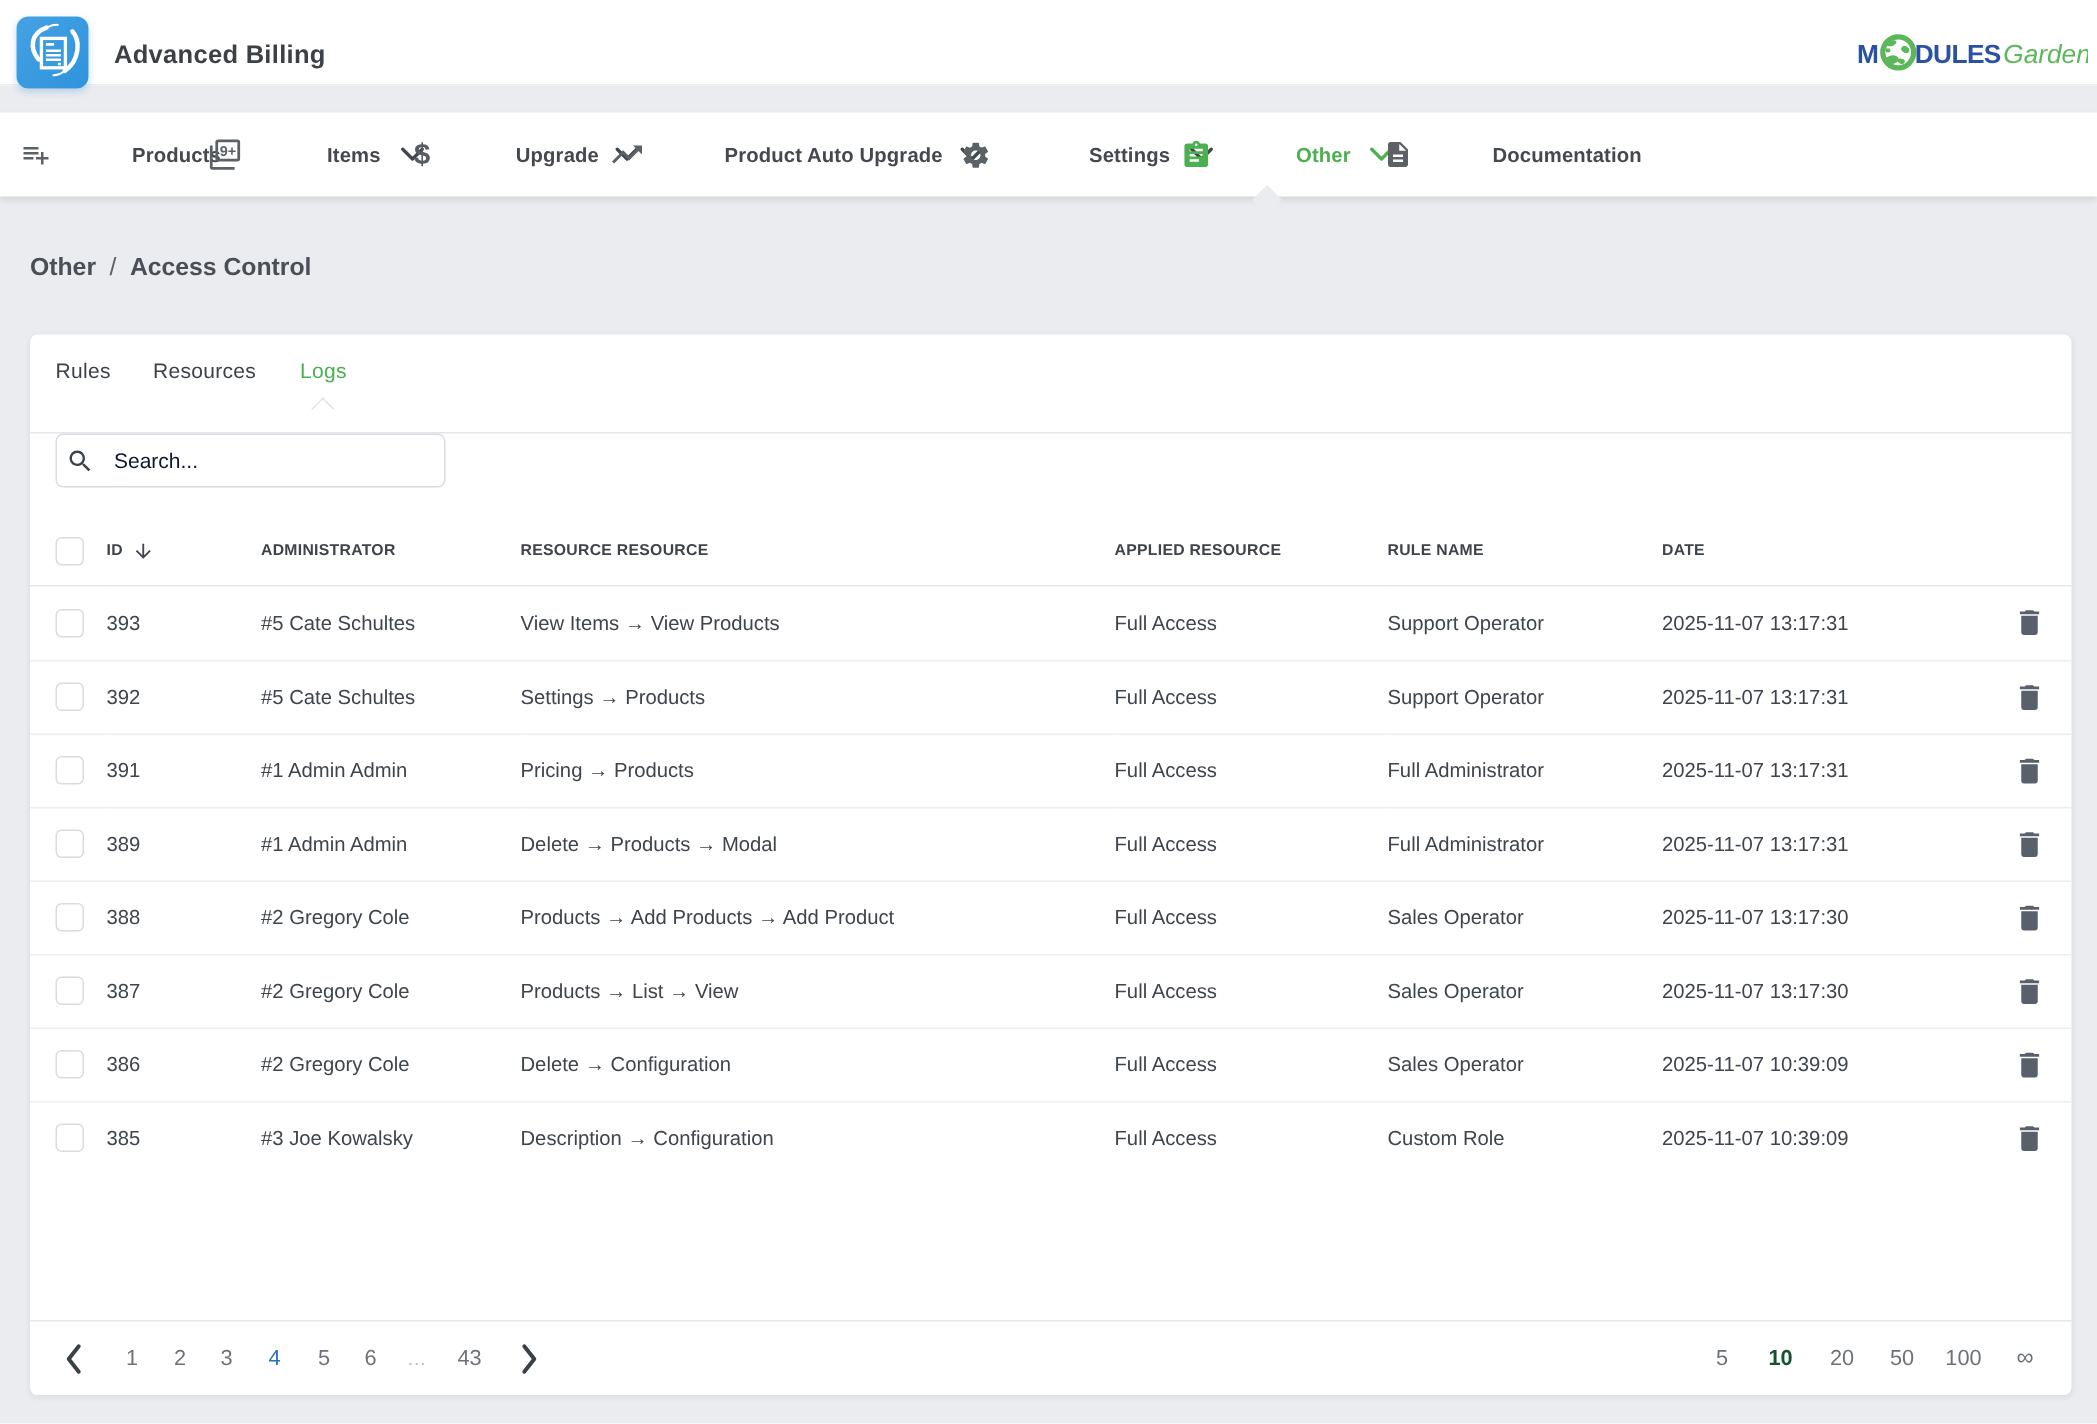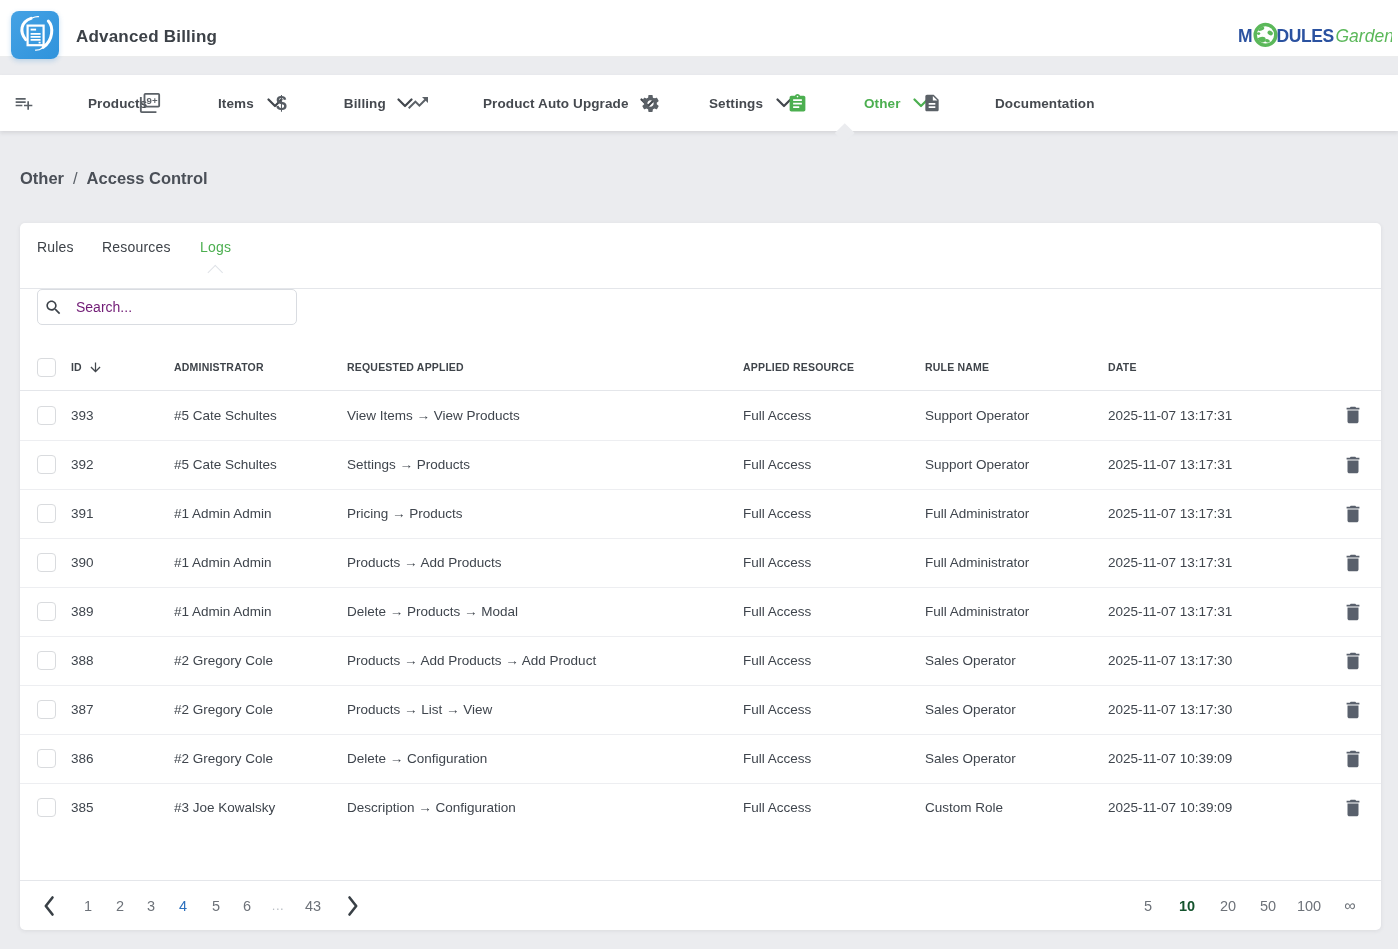--- a/index.html
+++ b/index.html
@@ -30,21 +30,21 @@
 #tabs { position:absolute; left:0; top:0; width:100%; height:66px; border-bottom:1px solid #e4e6ea; }
 .tab { position:absolute; top:16px; font-size:14px; color:#3d4248; letter-spacing:.2px; }
 #tab-rules { left:17px; }
 #tab-res { left:82px; }
 #tab-logs { left:180px; color:#4caf50; }
 #notch-logs { position:absolute; left:190px; top:44px; width:10.5px; height:10.5px; background:#fff; transform:rotate(45deg);
   border-top:1px solid #dfe2e7; border-left:1px solid #dfe2e7; z-index:4; }
 
 #searchbox { position:absolute; left:17px; top:66px; width:260px; height:36px; border:1px solid #d9dce1; border-radius:5px;
   display:flex; align-items:center; padding-left:6px; }
-#searchbox .ph { color:#701a75; font-size:14px; margin-left:13px; }
+#searchbox .ph { color:#0f172a; font-size:14px; margin-left:13px; }
 
 
 table { position:absolute; left:0; top:122px; width:1361px; border-collapse:collapse; table-layout:fixed; }
 col.c1{width:51px;} col.c2{width:103px;} col.c3{width:173px;} col.c4{width:396px;} col.c5{width:182px;} col.c6{width:183px;} col.c7{width:220px;} col.c8{width:53px;}
 thead td { height:45px; border-bottom:1px solid #e4e6ea; font-size:10.5px; font-weight:bold; color:#3f444a; letter-spacing:.2px; }
 tbody td { height:49px; border-bottom:1px solid #edeef1; font-size:13.5px; color:#3f454d; }
 tbody tr:first-child td { height:50px; }
 tbody tr:last-child td { border-bottom:none; }
 td { padding:0; vertical-align:middle; }
 .cb { width:19px; height:19px; border:1px solid #d9dbde; border-radius:4px; background:#fff; margin-left:17px; }
@@ -114,39 +114,39 @@
         </g>
         <text x="14.2" y="12.9" text-anchor="middle" font-size="10.5" font-weight="bold" fill="#5b6167" font-family="Liberation Sans, sans-serif">9+</text>
       </svg>
     <span class="lbl" style="margin-left:20px">Items</span>
     <svg width="16" height="10" viewBox="0 0 16 10" fill="none" style="margin-left:13px">
         <path d="M1.5 1.5 L8 8 L14.5 1.5" stroke="#42474d" stroke-width="2.2" stroke-linecap="round" stroke-linejoin="round"></path>
       </svg>
   </div>
   <div class="nav-item" style="left:276px">
     <span style="font-size:19.5px;font-weight:bold;color:#565c63;line-height:20px;">$</span>
-    <span class="lbl" style="margin-left:20px">Billing</span>
+    <span class="lbl" style="margin-left:20px">Upgrade</span>
     <svg width="16" height="10" viewBox="0 0 16 10" fill="none" style="margin-left:11px">
         <path d="M1.5 1.5 L8 8 L14.5 1.5" stroke="#42474d" stroke-width="2.2" stroke-linecap="round" stroke-linejoin="round"></path>
       </svg>
   </div>
   <div class="nav-item" style="left:406px">
     <svg class="ic" width="24" height="24" viewBox="0 0 24 24" fill="#5b6167">
         <path d="M16 6l2.29 2.29-4.88 4.88-4-4L2 16.59 3.41 18l6-6 4 4 6.3-6.29L22 12V6z"></path>
       </svg>
     <span class="lbl" style="margin-left:16px">Product Auto Upgrade</span>
     <svg width="16" height="10" viewBox="0 0 16 10" fill="none" style="margin-left:11px">
         <path d="M1.5 1.5 L8 8 L14.5 1.5" stroke="#42474d" stroke-width="2.2" stroke-linecap="round" stroke-linejoin="round"></path>
       </svg>
   </div>
   <div class="nav-item" style="left:640px">
     <svg class="ic" width="21" height="21" viewBox="0 0 24 24" fill="#5b6167">
         <path d="M19.14 12.94c.04-.3.06-.61.06-.94 0-.32-.02-.64-.07-.94l2.03-1.58c.18-.14.23-.41.12-.61l-1.92-3.32c-.12-.22-.37-.29-.59-.22l-2.39.96c-.5-.38-1.03-.7-1.62-.94l-.36-2.54c-.04-.24-.24-.41-.48-.41h-3.84c-.24 0-.43.17-.47.41l-.36 2.54c-.59.24-1.13.57-1.62.94l-2.39-.96c-.22-.08-.47 0-.59.22L2.74 8.87c-.12.21-.08.47.12.61l2.03 1.58c-.05.3-.09.63-.09.94s.02.64.07.94l-2.03 1.58c-.18.14-.23.41-.12.61l1.92 3.32c.12.22.37.29.59.22l2.39-.96c.5.38 1.03.7 1.62.94l.36 2.54c.05.24.24.41.48.41h3.84c.24 0 .44-.17.47-.41l.36-2.54c.59-.24 1.13-.56 1.62-.94l2.39.96c.22.08.47 0 .59-.22l1.92-3.32c.12-.22.07-.47-.12-.61l-2.01-1.58zM12 15.6c-1.98 0-3.6-1.62-3.6-3.6s1.62-3.6 3.6-3.6 3.6 1.62 3.6 3.6-1.62 3.6-3.6 3.6z"></path>
       </svg>
-    <span class="lbl" style="margin-left:11px">Settings</span>
+    <span class="lbl" style="margin-left:28px">Settings</span>
     <svg width="16" height="10" viewBox="0 0 16 10" fill="none" style="margin-left:13px">
         <path d="M1.5 1.5 L8 8 L14.5 1.5" stroke="#42474d" stroke-width="2.2" stroke-linecap="round" stroke-linejoin="round"></path>
       </svg>
   </div>
   <div class="nav-item" style="left:787px">
     <svg class="ic" width="21" height="21" viewBox="0 0 24 24" fill="#4caf50">
         <path d="M19 3h-4.18C14.4 1.84 13.3 1 12 1c-1.3 0-2.4.84-2.82 2H5c-1.1 0-2 .9-2 2v14c0 1.1.9 2 2 2h14c1.1 0 2-.9 2-2V5c0-1.1-.9-2-2-2zm-7 0c.55 0 1 .45 1 1s-.45 1-1 1-1-.45-1-1 .45-1 1-1zm2 14H7v-2h7v2zm3-4H7v-2h10v2zm0-4H7V7h10v2z"></path>
       </svg>
     <span class="lbl" style="margin-left:19px;color:#4caf50">Other</span>
     <svg width="16" height="10" viewBox="0 0 16 10" fill="none" style="margin-left:12px">
@@ -194,21 +194,21 @@
       <tr>
         <td>
             <div class="cb"></div>
           </td>
         <td>
             <span class="idh">ID&nbsp;&nbsp;<svg width="15" height="15" viewBox="0 0 24 24" fill="#42474d">
                 <path d="M20 12l-1.41-1.41L13 16.17V4h-2v12.17l-5.58-5.59L4 12l8 8 8-8z"></path>
               </svg></span>
           </td>
         <td>ADMINISTRATOR</td>
-        <td>REQUESTED APPLIED</td>
+        <td>RESOURCE RESOURCE</td>
         <td>APPLIED RESOURCE</td>
         <td>RULE NAME</td>
         <td>DATE</td>
         <td></td>
       </tr>
     </thead>
     <tbody>
       <tr>
           <td>
             <div class="cb"></div>
@@ -241,36 +241,20 @@
             </svg>
           </td>
         </tr>
       <tr>
           <td>
             <div class="cb"></div>
           </td>
           <td>391</td>
           <td>#1 Admin Admin</td>
           <td>Pricing → Products</td>
-          <td>Full Access</td>
-          <td>Full Administrator</td>
-          <td>2025-11-07 13:17:31</td>
-          <td>
-            <svg class="trash" width="22" height="22" viewBox="0 0 24 24" fill="#59606c" style="transform:translateX(-2px)">
-              <path d="M6 19c0 1.1.9 2 2 2h8c1.1 0 2-.9 2-2V7H6v12zM19 4h-3.5l-1-1h-5l-1 1H5v2h14V4z"></path>
-            </svg>
-          </td>
-        </tr>
-      <tr>
-          <td>
-            <div class="cb"></div>
-          </td>
-          <td>390</td>
-          <td>#1 Admin Admin</td>
-          <td>Products → Add Products</td>
           <td>Full Access</td>
           <td>Full Administrator</td>
           <td>2025-11-07 13:17:31</td>
           <td>
             <svg class="trash" width="22" height="22" viewBox="0 0 24 24" fill="#59606c" style="transform:translateX(-2px)">
               <path d="M6 19c0 1.1.9 2 2 2h8c1.1 0 2-.9 2-2V7H6v12zM19 4h-3.5l-1-1h-5l-1 1H5v2h14V4z"></path>
             </svg>
           </td>
         </tr>
       <tr>

